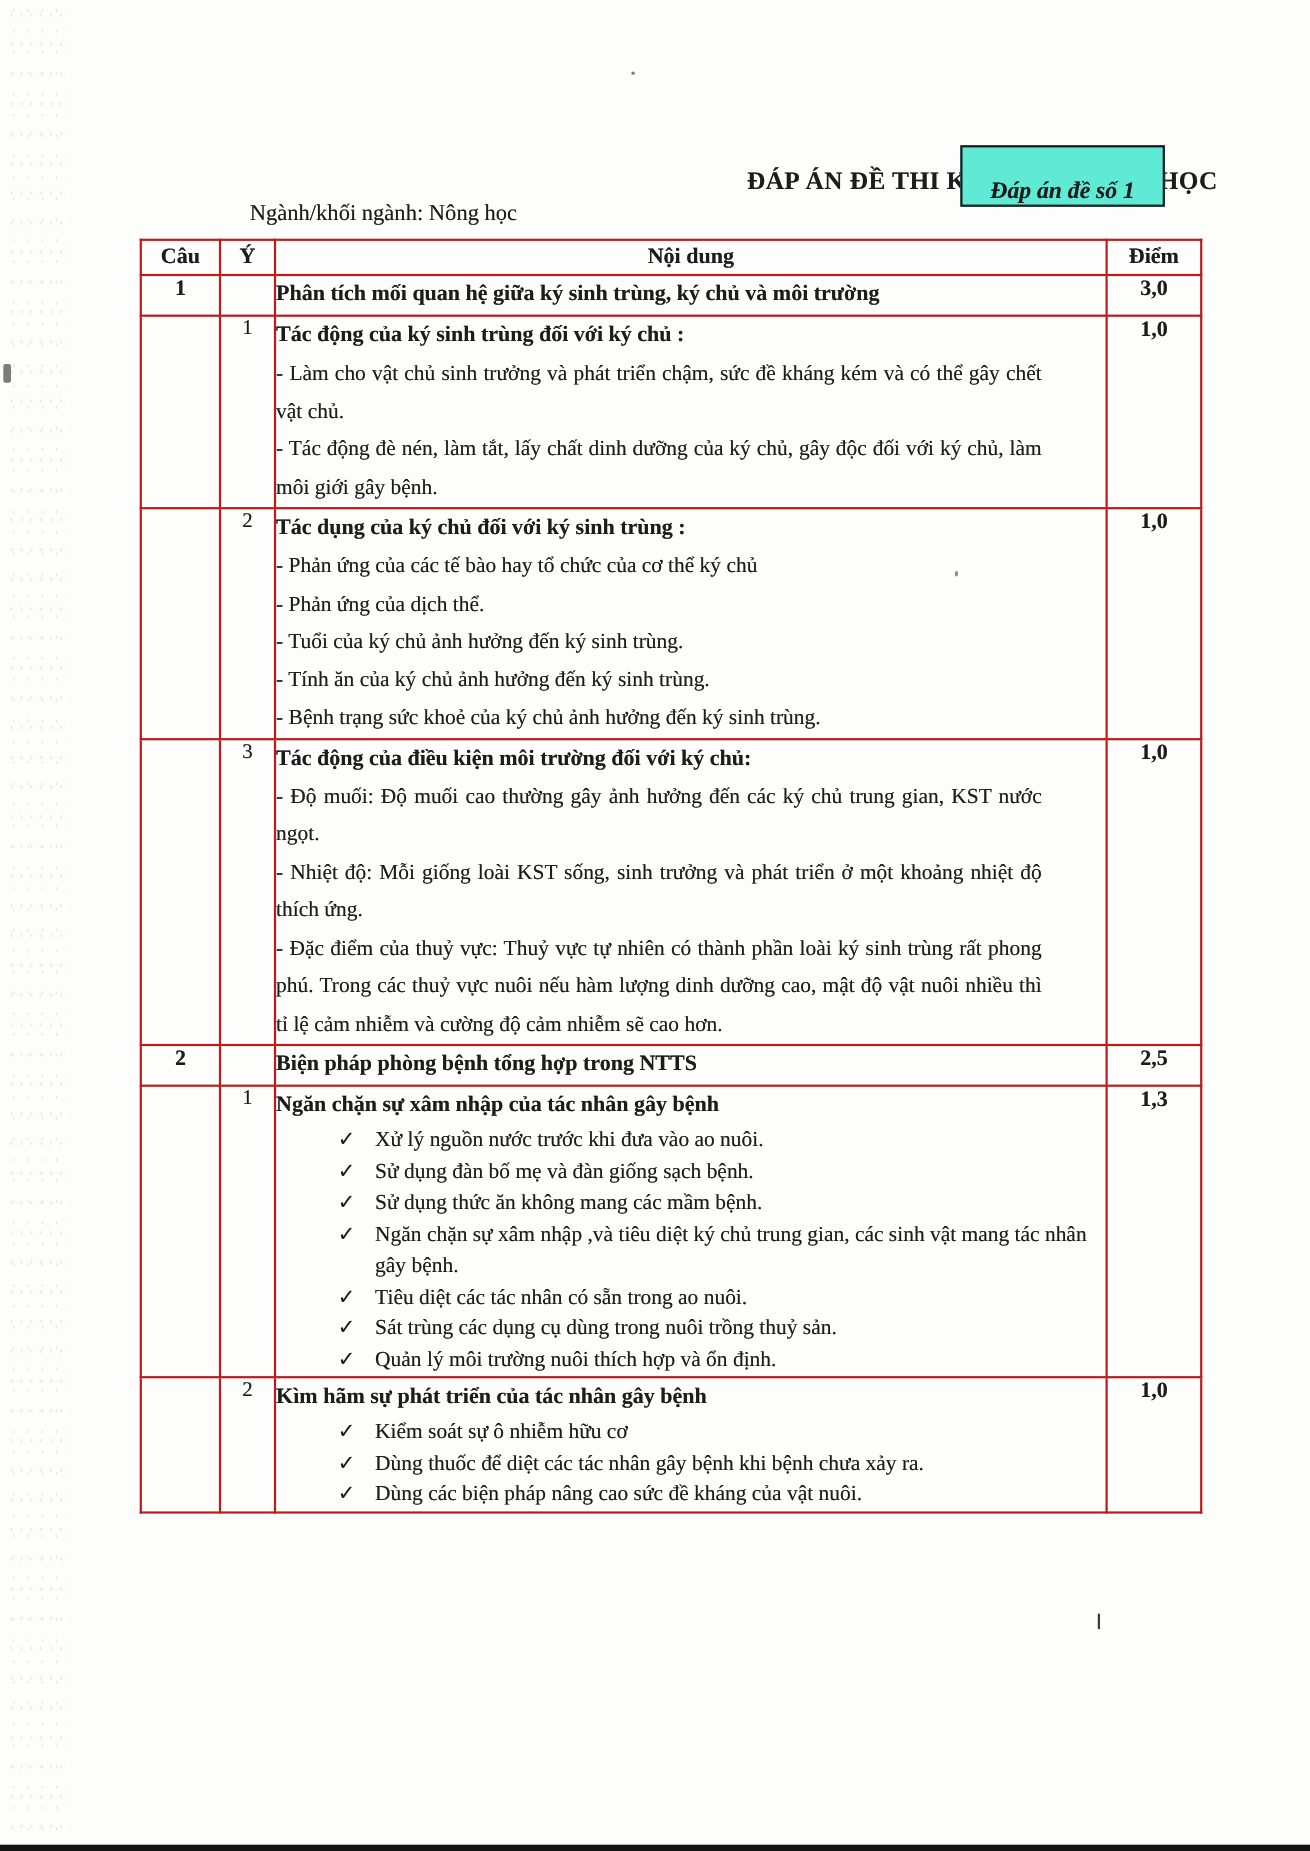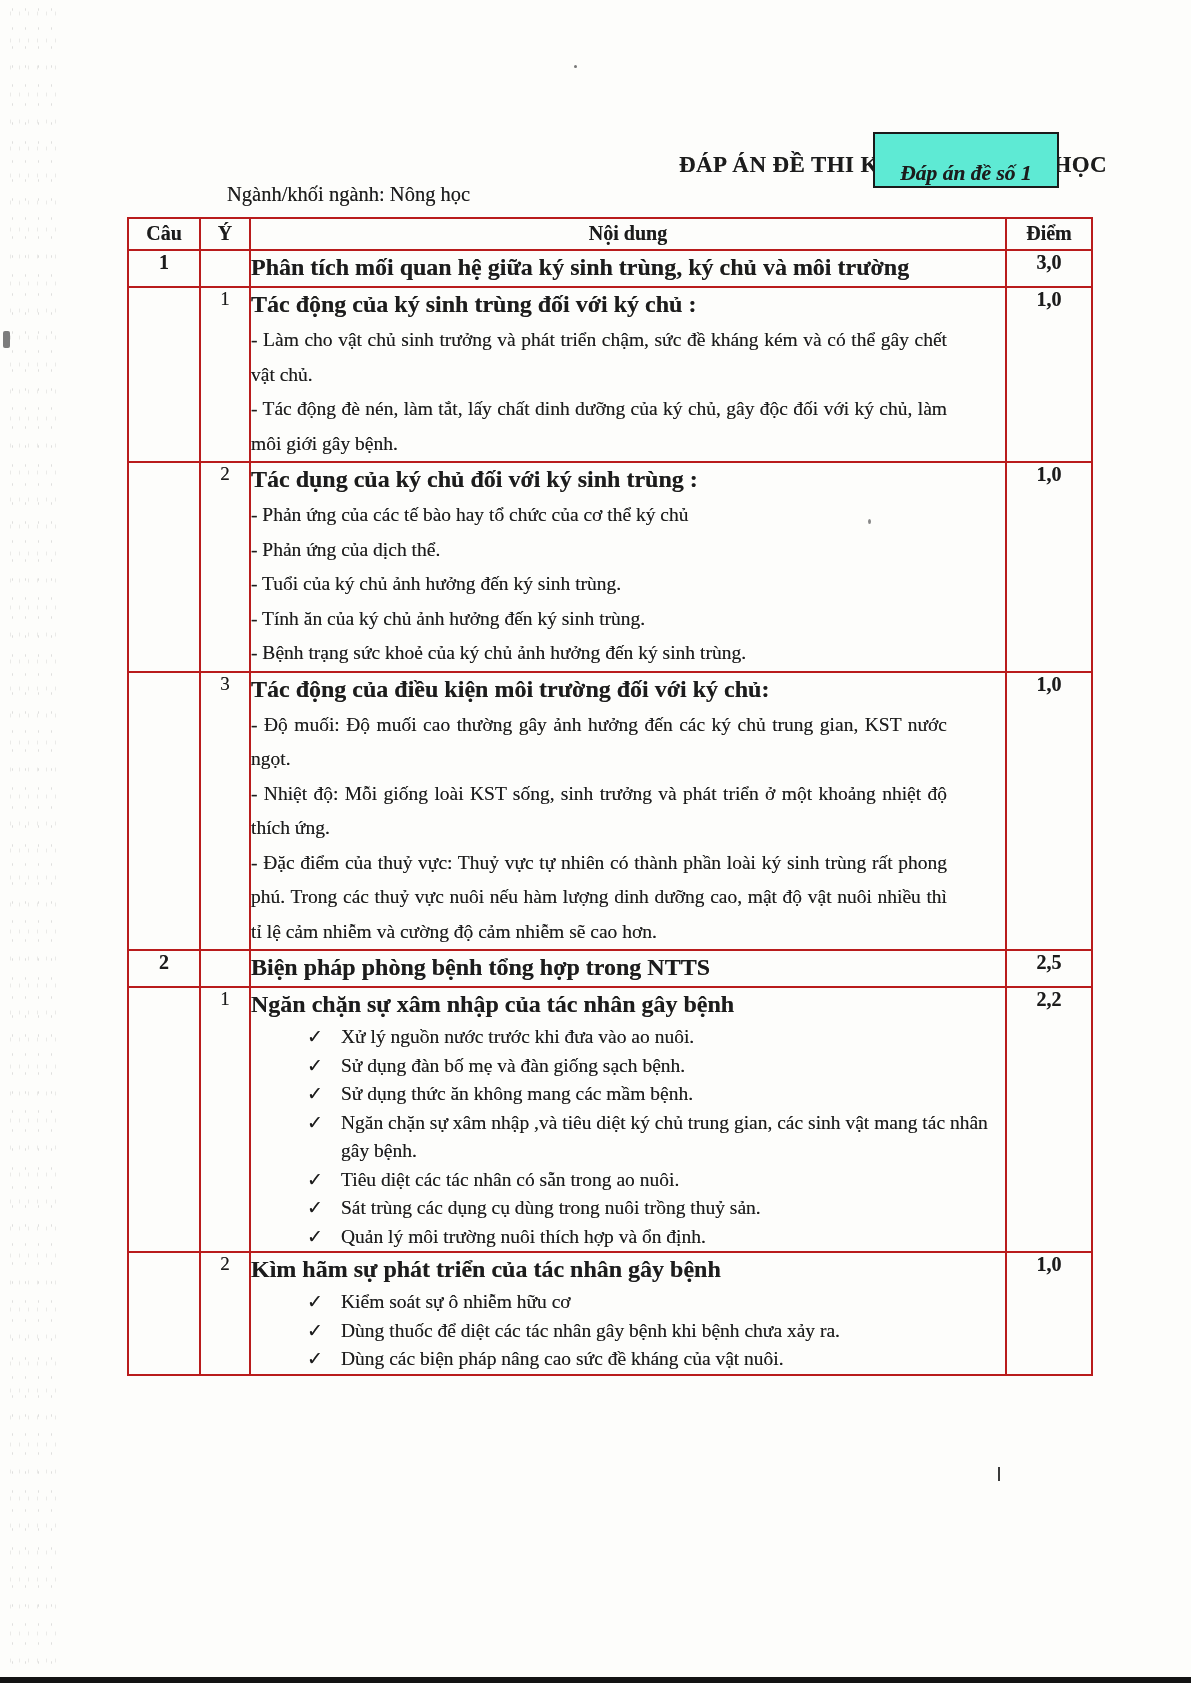--- a/index.html
+++ b/index.html
@@ -64,21 +64,21 @@
     padding:3px 2px 4px;
     text-align:center;
   }
   td.cau   { text-align:center; font-weight:bold; font-size:20px; padding-top:3px; }
   td.y     { text-align:center; font-size:19px;  padding-top:4px; }
   td.diem  { text-align:center; font-weight:bold; font-size:20px; padding-top:4px; }
   td.content { padding:3px 8px 7px 13px; font-size:19.5px; }
 
   .row-title {
     font-weight:bold;
-    font-size:24px;
+    font-size:20px;
     line-height:33px;
     margin-bottom:2px;
   }
   .para {
     line-height:34.5px;
     padding-right:58px;
     text-align:justify;
   }
   .check-line {
     display:flex;
@@ -220,21 +220,21 @@
             </div>
             <div class="check-line">
               <span class="check-mark">✓</span>
               <span class="check-text">Sát trùng các dụng cụ dùng trong nuôi trồng thuỷ sản.</span>
             </div>
             <div class="check-line">
               <span class="check-mark">✓</span>
               <span class="check-text">Quản lý môi trường nuôi thích hợp và ổn định.</span>
             </div>
           </td>
-          <td class="diem">2,2</td>
+          <td class="diem">1,3</td>
         </tr>
         <tr>
           <td class="cau"></td>
           <td class="y">2</td>
           <td class="content">
             <div class="row-title">Kìm hãm sự phát triển của tác nhân gây bệnh</div>
             <div class="check-line">
               <span class="check-mark">✓</span>
               <span class="check-text">Kiểm soát sự ô nhiễm hữu cơ</span>
             </div>

